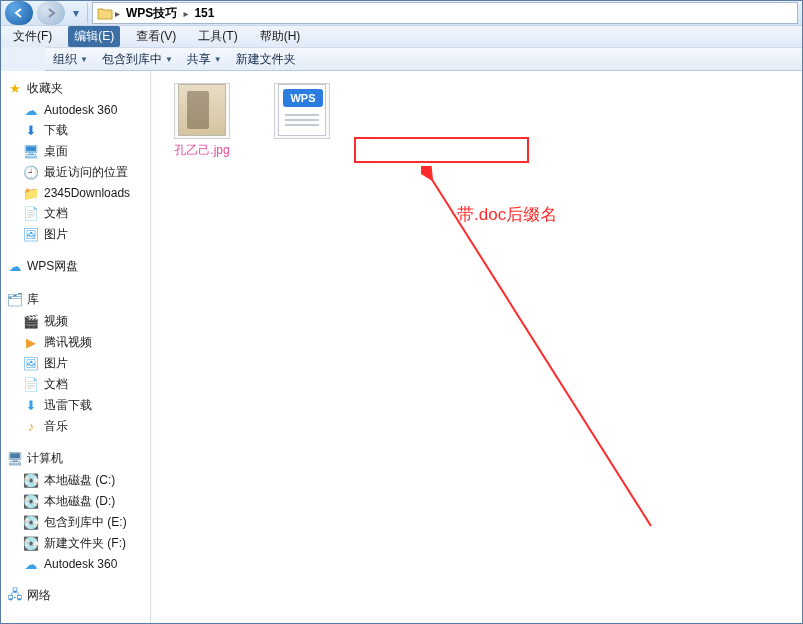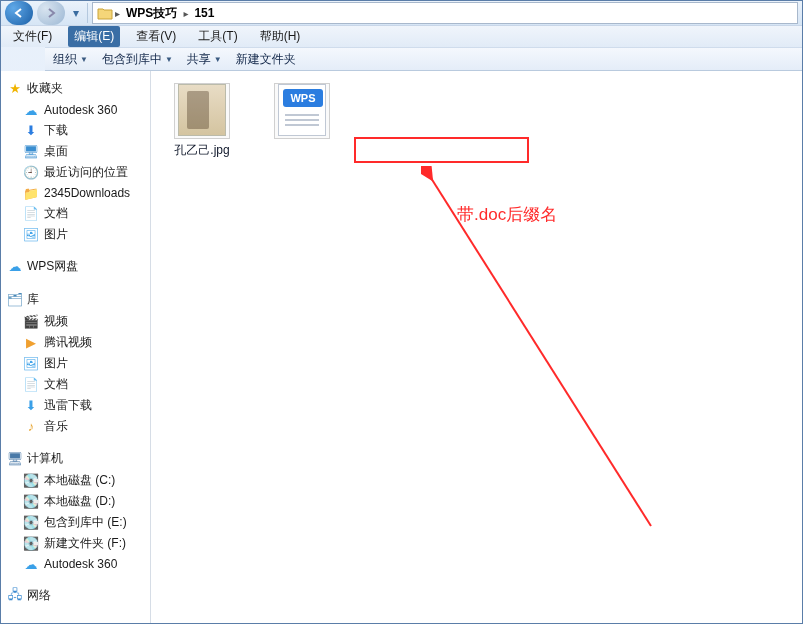--- a/index.html
+++ b/index.html
@@ -30,21 +30,21 @@
 .sidebar { width: 150px; border-right: 1px solid #d6dde6; padding: 6px 0; overflow-y: auto; }
 .sb-group { margin-bottom: 10px; }
 .sb-head { display: flex; align-items: center; gap: 4px; padding: 3px 6px; color: #1a1a1a; cursor: pointer; }
 .sb-head.fav { color: #1a1a1a; }
 .sb-item { display: flex; align-items: center; gap: 5px; padding: 2px 6px 2px 22px; color: #1a1a1a; cursor: pointer; }
 .sb-icon { width: 16px; height: 16px; display: inline-flex; align-items: center; justify-content: center; font-size: 13px; }
 
 .main { flex: 1; position: relative; padding: 12px; display: flex; gap: 22px; align-items: flex-start; }
 .file-item { width: 78px; display: flex; flex-direction: column; align-items: center; gap: 4px; cursor: pointer; }
 .file-thumb { width: 56px; height: 56px; display: flex; align-items: flex-start; justify-content: center; border: 1px solid #d0d0d0; background: #fafafa; position: relative; }
-.file-label { text-align: right; color: #0f172a; line-height: 1.25; word-break: break-all; }
+.file-label { text-align: right; color: #ec4899; line-height: 1.25; word-break: break-all; }
 .thumb-img { width: 48px; height: 52px; background: linear-gradient(#e8dcc5, #d4c4a0); border: 1px solid #bba; position: relative; }
 .thumb-img::after { content:''; position:absolute; left:8px; top:6px; width:22px; height:38px; background: rgba(60,40,20,.35); border-radius: 2px; }
 .thumb-wps, .thumb-doc { width: 48px; height: 52px; background: #fff; border: 1px solid #c0c8d4; position: relative; }
 .thumb-wps-badge { position:absolute; top:4px; left:4px; width:40px; height:18px; background:#2b7de0; color:#fff; font-weight:bold; font-size:11px; display:flex; align-items:center; justify-content:center; border-radius:3px; }
 .thumb-doc-badge { position:absolute; top:3px; left:10px; width:28px; height:28px; background:#2b7de0; border-radius:5px; display:flex; align-items:center; justify-content:center; }
 .thumb-lines { position:absolute; bottom:6px; left:6px; right:6px; }
 .thumb-lines span { display:block; height:2px; background:#c0c8d4; margin-bottom:3px; }
 
 .highlight-box { position: absolute; border: 2px solid #ff2a2a; pointer-events: none; }
 .annotation { position: absolute; color: #ff2a2a; font-size: 17px; pointer-events: none; }

